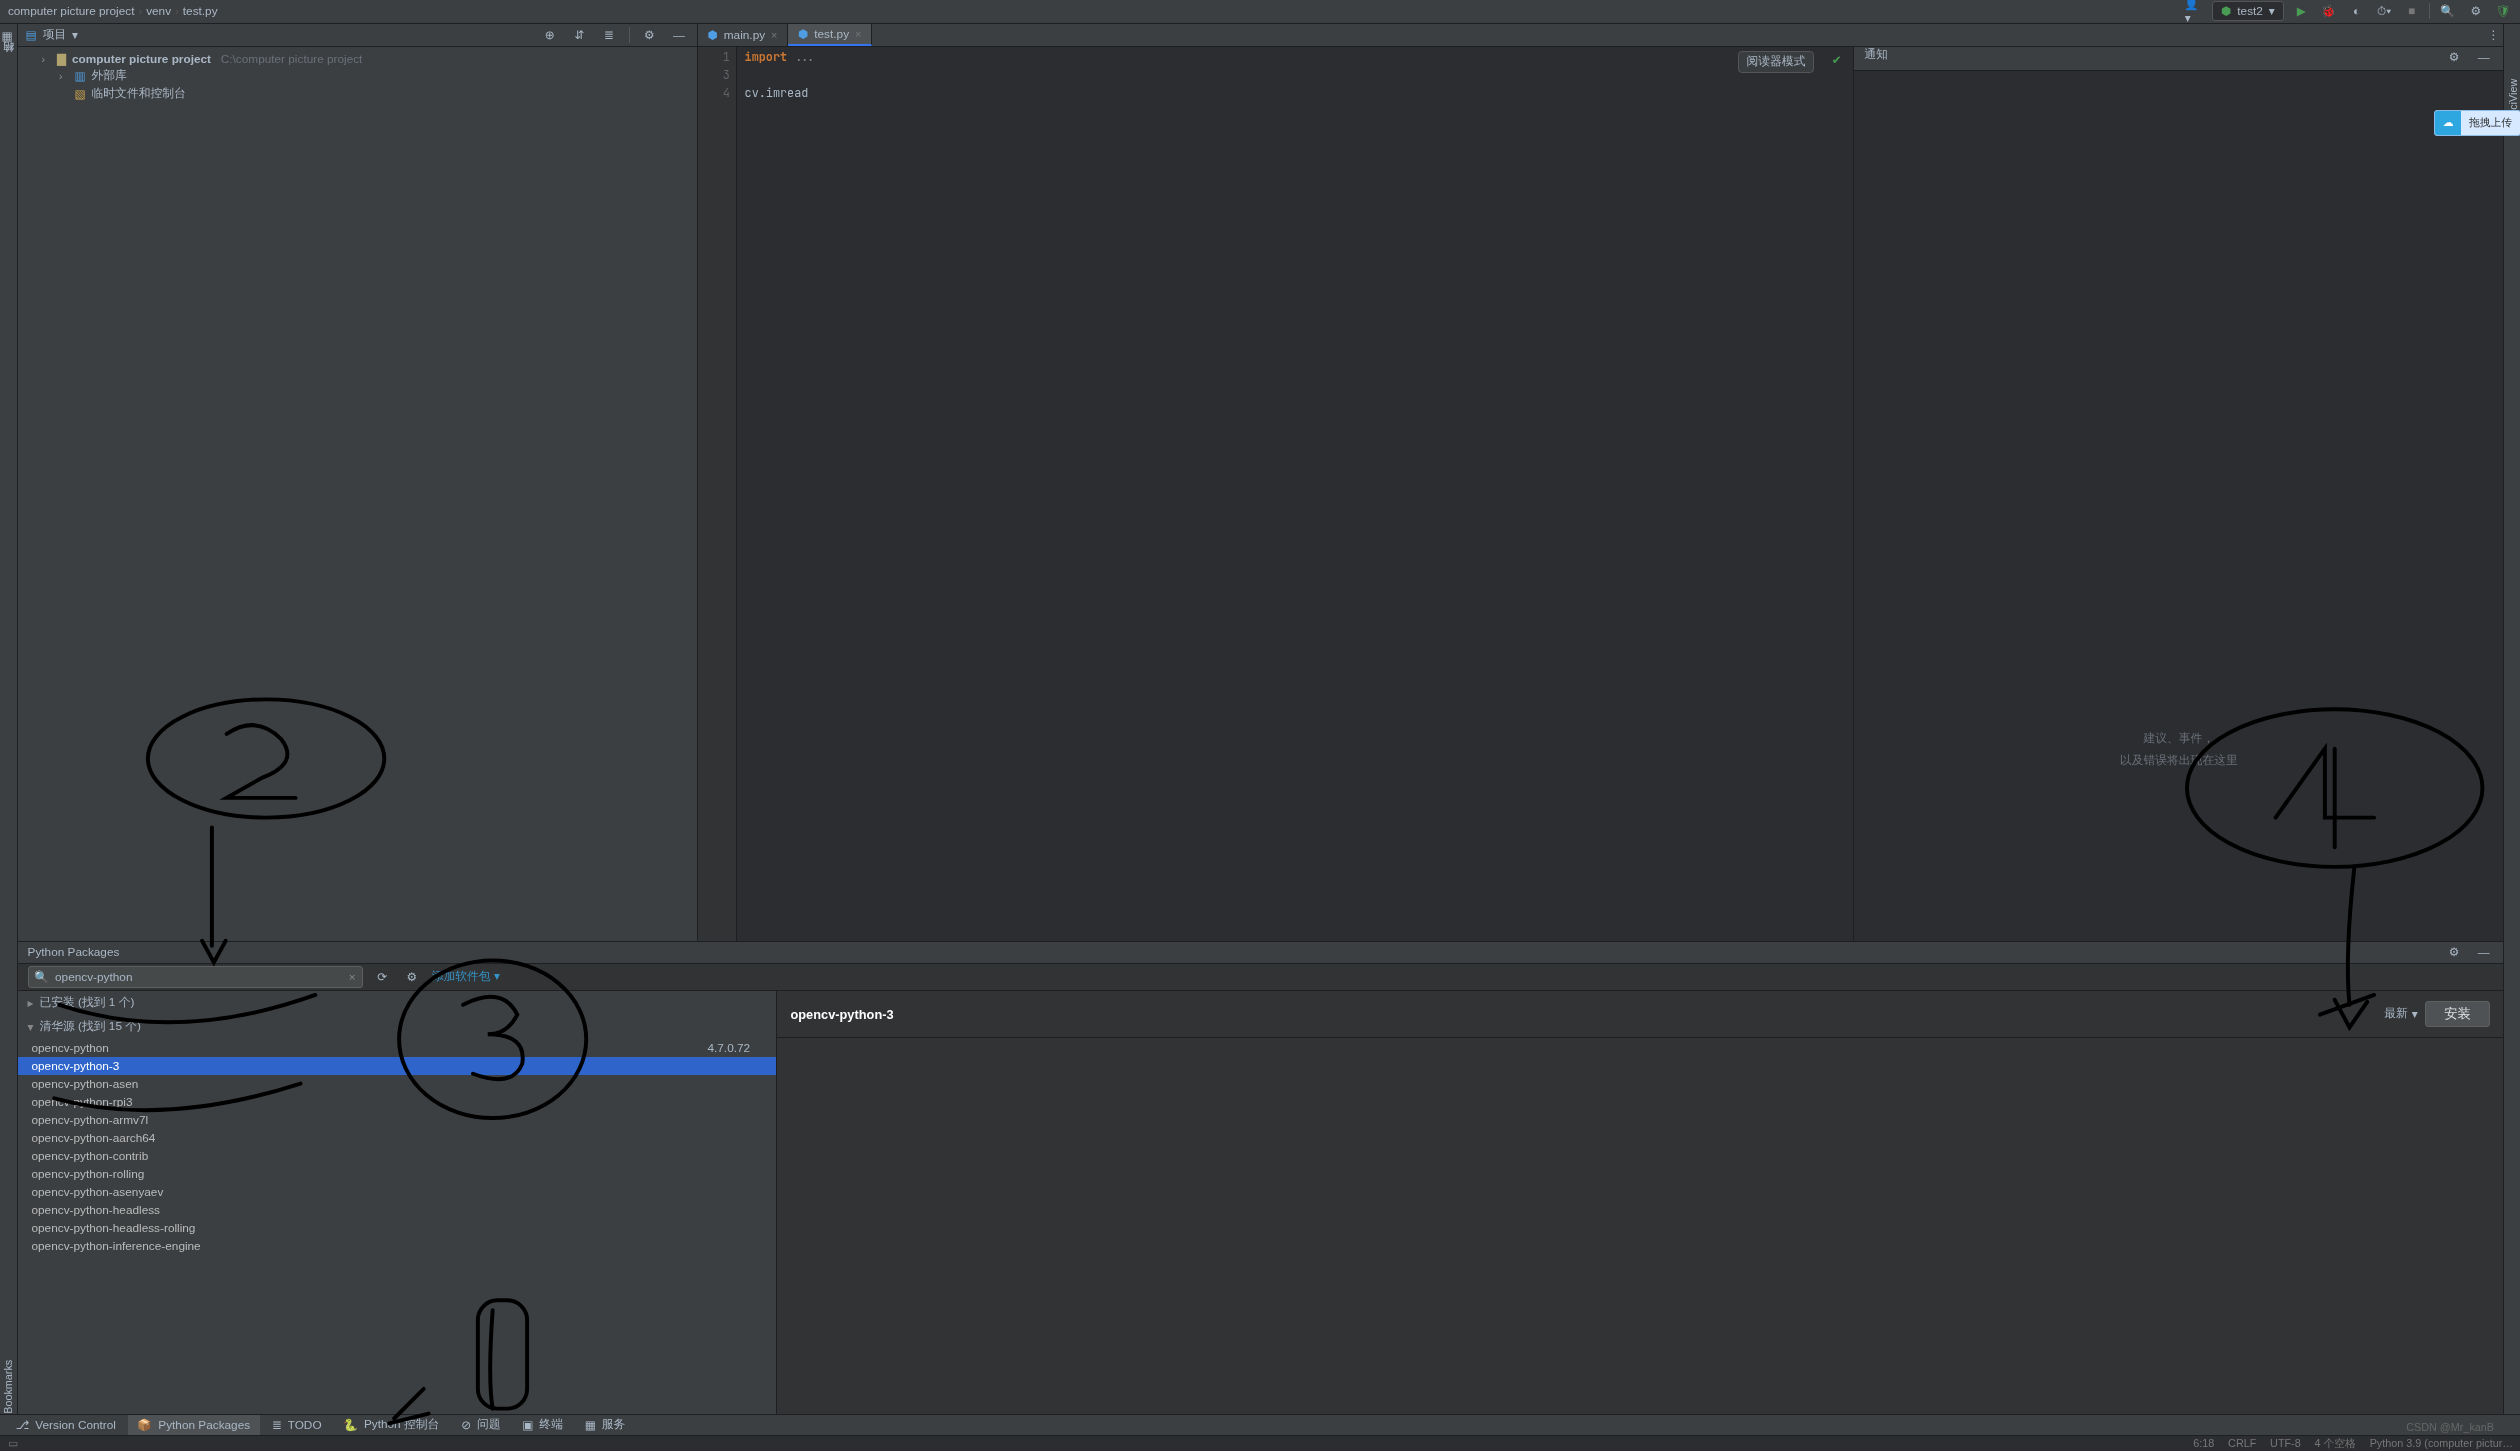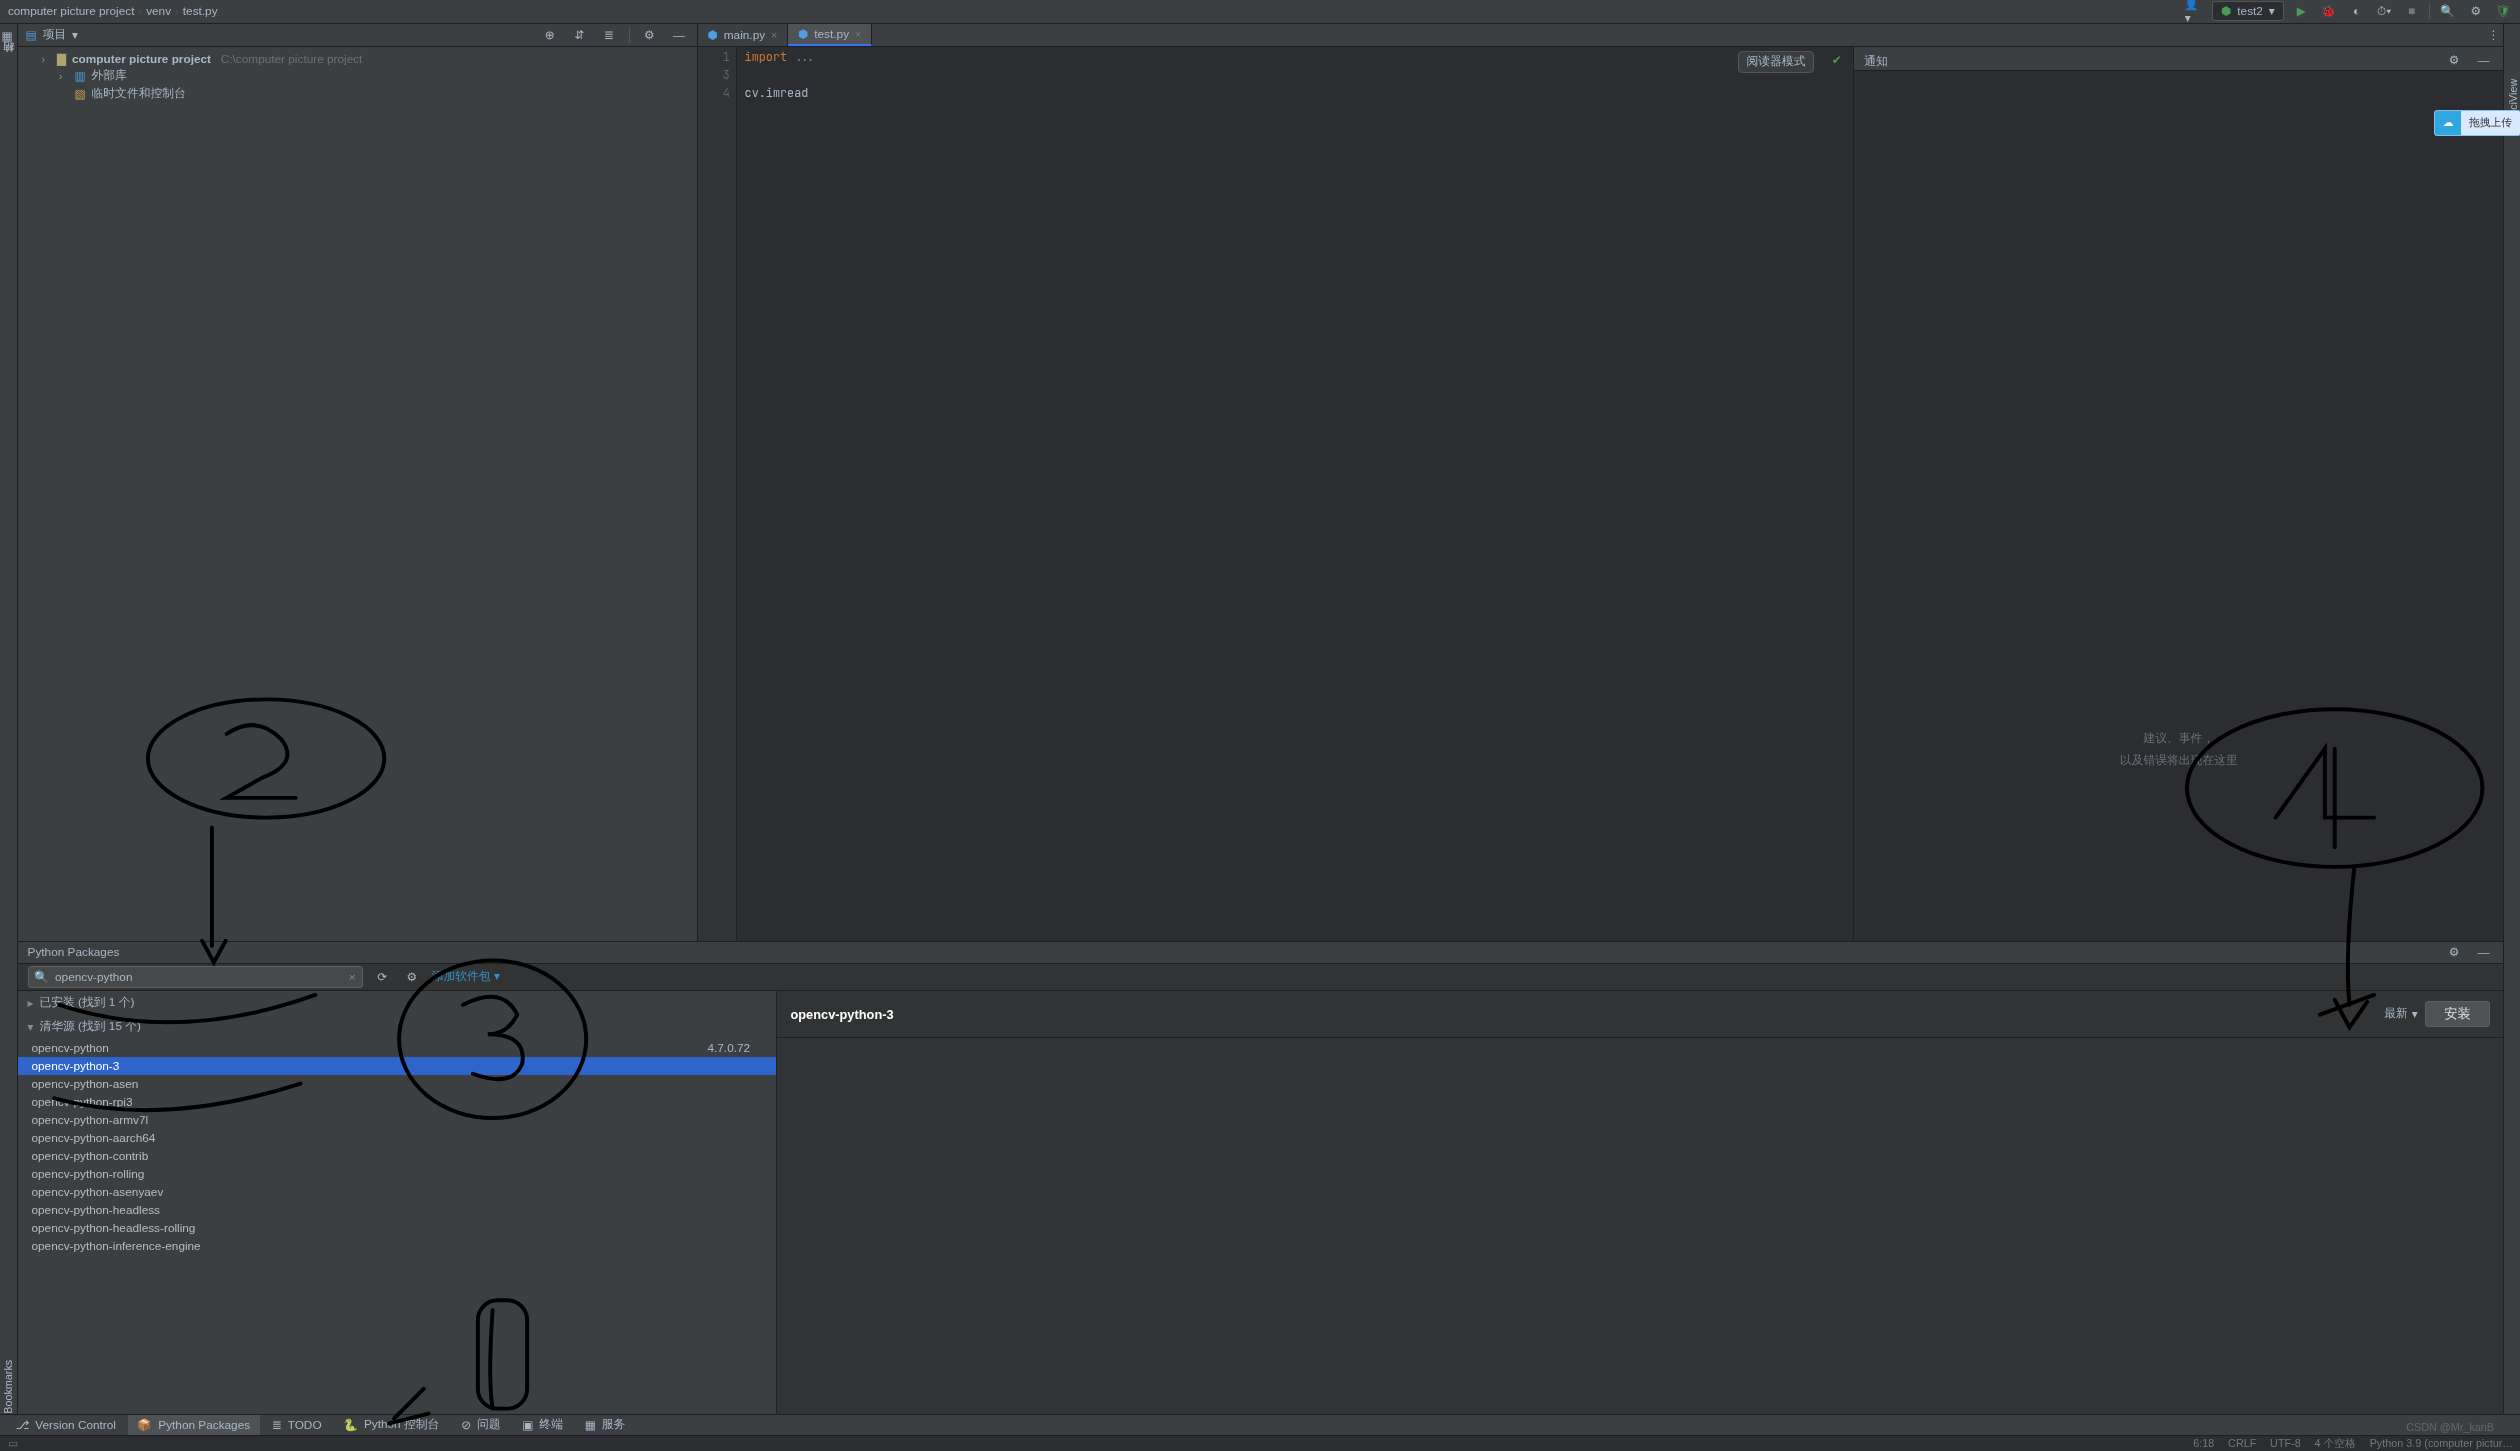--- a/index.html
+++ b/index.html
@@ -33,26 +33,26 @@
   .editor-tabs { height: 23.6px; background: #3c3f41; border-bottom: 1px solid #1e1f22; display: flex; align-items: stretch; }
   .editor-tab { display: flex; align-items: center; gap: 5.9px; padding: 0 9.9px; border-right: 1px solid #1e1f22; color: #a9b7c6; }
   .editor-tab.active { background: #4e5254; border-bottom: 2px solid #3574f0; }
   .editor-tab .close { color: #777; font-size: 10.8px; }
   .editor-tabs .tab-filler { flex: 1; }
   .editor-tabs .tab-menu { width: 19.7px; display: flex; align-items: center; justify-content: center; }
   .editor-body { flex: 1; display: flex; }
   .editor-half { flex: 1; display: flex; background: #2b2d30; position: relative; }
   .gutter { width: 39px; background: #313335; border-right: 1px solid #1e1f22; color: #606366; text-align: right; padding: 2px 5.9px 0 0; font-family: "JetBrains Mono", monospace; font-size: 11.8px; line-height: 17.7px; }
   .code { flex: 1; padding: 2px 7.9px; font-family: "JetBrains Mono", monospace; font-size: 11.8px; line-height: 17.7px; color: #a9b7c6; position: relative; }
-  .kw { color: #cc7832; }
+  .kw { color: #cc7832; font-weight: bold; }
   .dim { color: #808080; }
   .reader-pill { position: absolute; top: 3.9px; right: 39px; background: rgba(60,63,65,0.9); border: 1px solid #555; border-radius: 3.9px; padding: 2px 7.9px; font-size: 11.8px; }
   .reader-ok { position: absolute; top: 5.9px; right: 11.8px; color: #499c54; }
   .notif-col { width: 650px; display: flex; flex-direction: column; border-left: 1px solid #1e1f22; }
-  .notif-header { height: 23.6px; background: #3c3f41; border-bottom: 1px solid #1e1f22; display: flex; align-items: flex-end; padding: 0 9.9px; gap: 7.9px; }
+  .notif-header { height: 23.6px; background: #3c3f41; border-bottom: 1px solid #1e1f22; display: flex; align-items: flex-start; padding: 0 9.9px; gap: 7.9px; }
   .notif-header .spacer { margin-left: auto; display: flex; gap: 9.9px; }
   .notif-body { flex: 1; background: #2b2d30; display: flex; flex-direction: column; align-items: center; justify-content: center; color: #6b7079; gap: 5.9px; }
   .right-gutter { width: 17.7px; background: #3c3f41; border-left: 1px solid #1e1f22; display: flex; flex-direction: column; align-items: center; gap: 3.9px; padding-top: 49px; }
   .vtext { writing-mode: vertical-rl; transform: rotate(180deg); font-size: 10.8px; color: #a9b7c6; padding: 5.9px 0; }
   .upload-badge { position: absolute; top: 110px; right: 0; display: flex; align-items: center; background: #d7e9ff; color: #333; border: 1px solid #8cbce8; border-radius: 3px; overflow: hidden; font-size: 10.8px; }
   .upload-badge .badge-icon { background: #2ea7e0; width: 25.6px; height: 23.6px; display: flex; align-items: center; justify-content: center; color: #fff; }
   .upload-badge .badge-label { padding: 0 7.9px; }
   
   .pkg-panel { height: 473px; background: #3c3f41; border-top: 1px solid #1e1f22; display: flex; flex-direction: column; }
   .pkg-title-bar { height: 21.7px; background: #3c3f41; border-bottom: 1px solid #1e1f22; display: flex; align-items: center; padding: 0 9.9px; }

